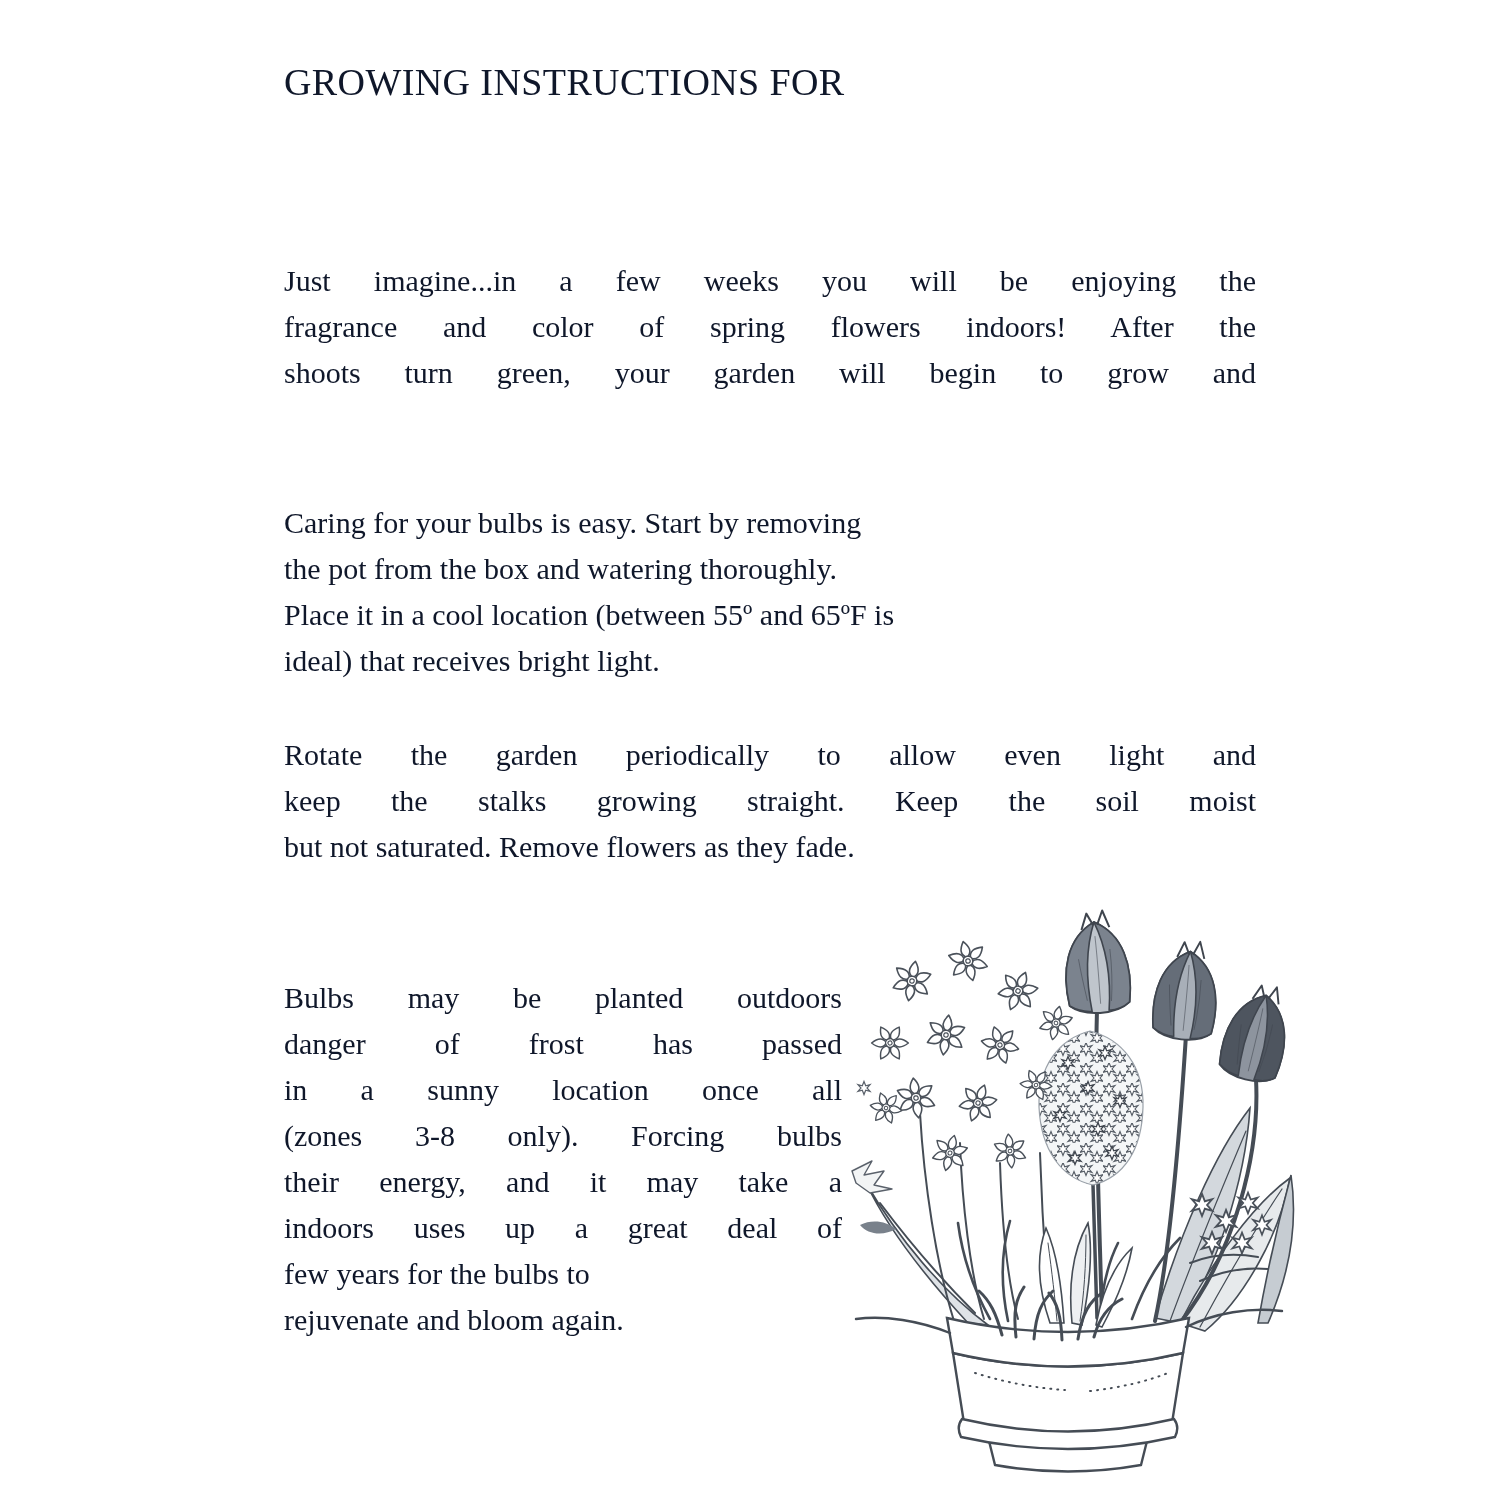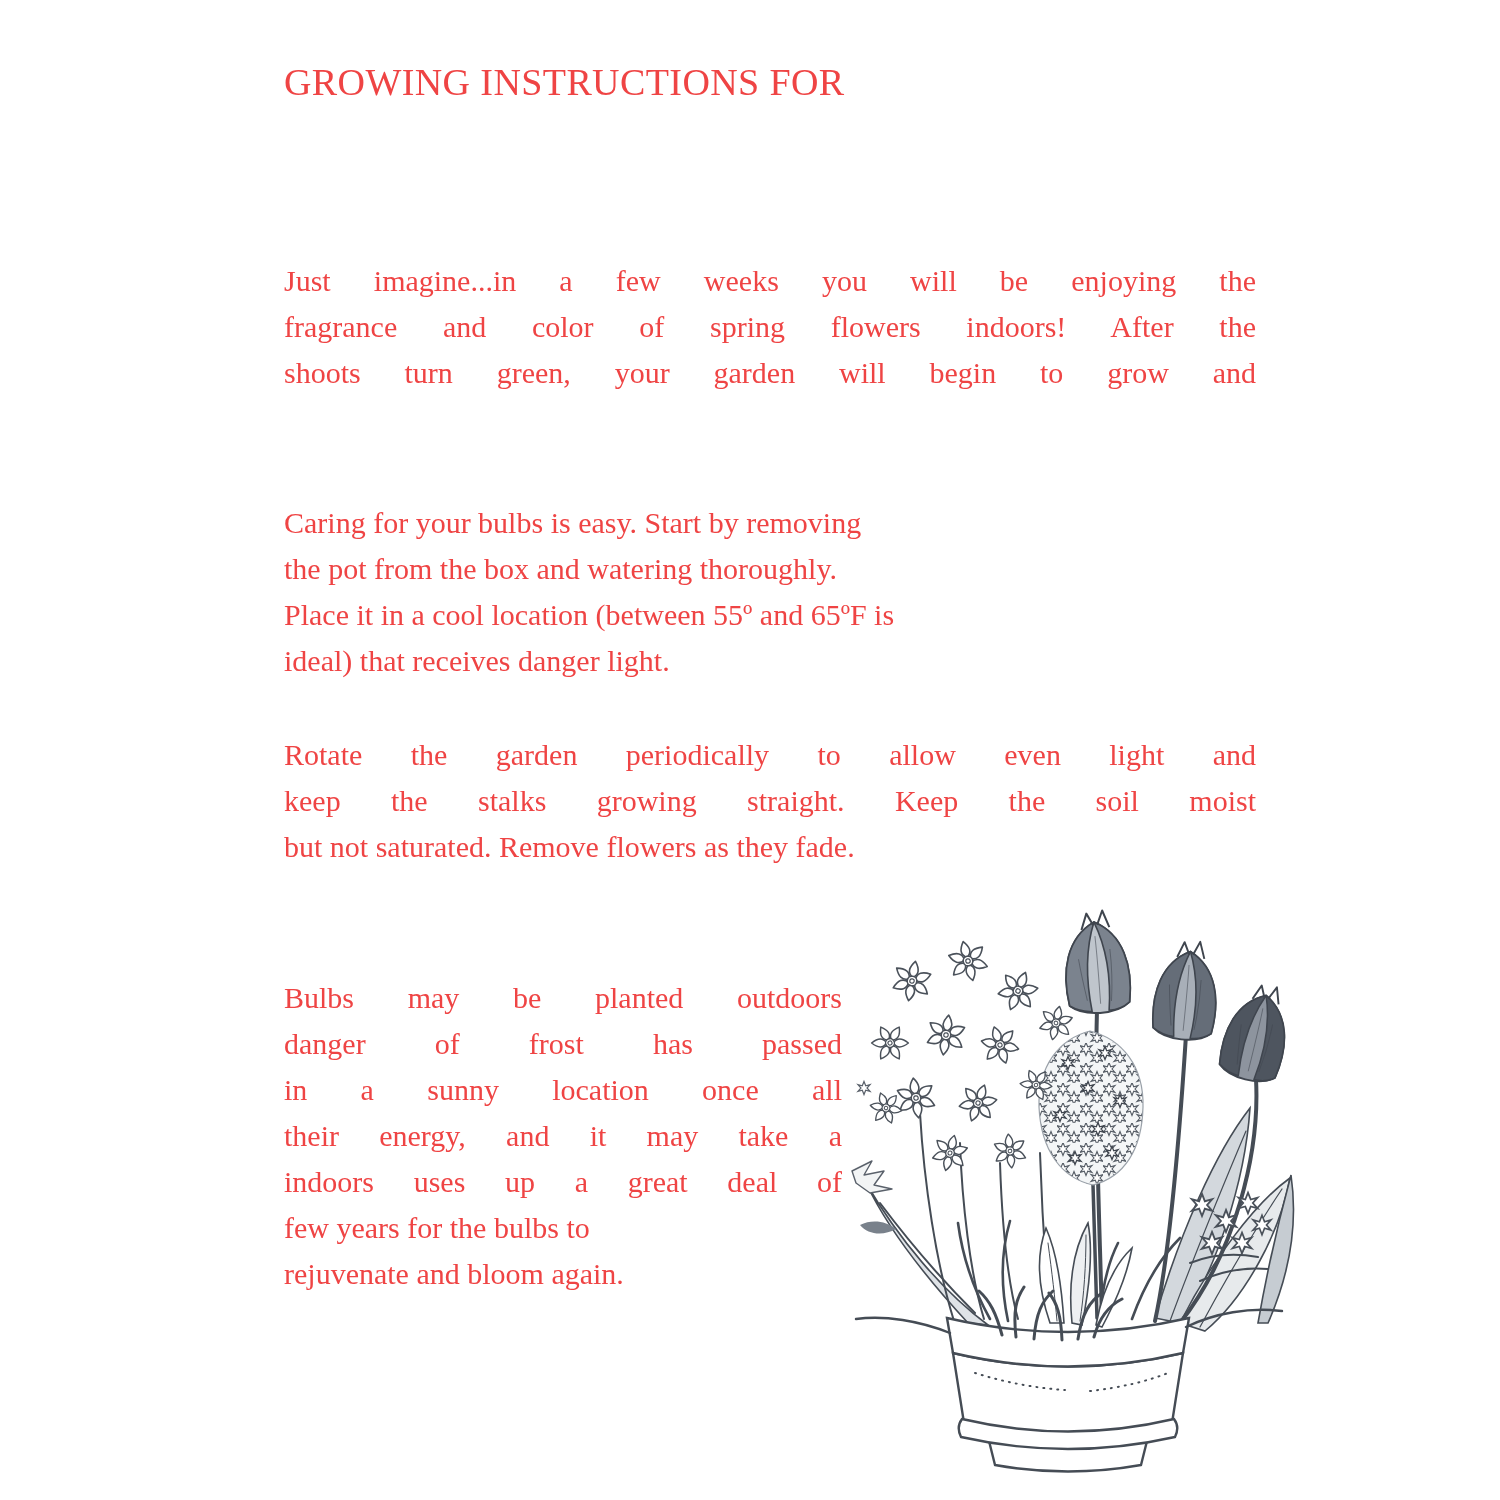--- a/index.html
+++ b/index.html
@@ -1,19 +1,19 @@
 <!DOCTYPE html>
 <html><head>
 <meta charset="utf-8">
 <title>Document</title>
 <style>
   html,body { margin:0; padding:0; background:#ffffff; }
   .page {
     position:relative; width:1500px; height:1500px; overflow:hidden;
-    background:#ffffff; color:#ef4444;
+    background:#ffffff; color:#0f172a;
     font-family:"Liberation Serif","DejaVu Serif",serif;
   }
   .eyebrow {
     position:absolute; left:284px; top:59px;
     font-size:38px; line-height:46px; letter-spacing:0.4px; white-space:nowrap;
   }
   .title {
     position:absolute; left:283px; top:146px; margin:0;
     font-size:53px; line-height:60px; font-weight:bold; letter-spacing:0.6px; white-space:nowrap;
   }
@@ -37,31 +37,32 @@
 
   <div class="para" id="para-intro">
       <div class="line j">Just imagine...in a few weeks you will be enjoying the</div>
       <div class="line j">fragrance and color of spring flowers indoors! After the</div>
       <div class="line j">shoots turn green, your garden will begin to grow and</div>
     </div>
   <div class="para" id="para-care">
       <div class="line">Caring for your bulbs is easy. Start by removing</div>
       <div class="line">the pot from the box and watering thoroughly.</div>
       <div class="line">Place it in a cool location (between 55º and 65ºF is</div>
-      <div class="line">ideal) that receives danger light.</div>
+      <div class="line">ideal) that receives bright light.</div>
     </div>
   <div class="para" id="para-rotate">
       <div class="line j">Rotate the garden periodically to allow even light and</div>
       <div class="line j">keep the stalks growing straight. Keep the soil moist</div>
       <div class="line">but not saturated. Remove flowers as they fade.</div>
     </div>
   <div class="para" id="para-outdoors">
       <div class="line j">Bulbs may be planted outdoors</div>
       <div class="line j">danger of frost has passed</div>
       <div class="line j">in a sunny location once all</div>
+      <div class="line j">(zones 3-8 only). Forcing bulbs</div>
       <div class="line j">their energy, and it may take a</div>
       <div class="line j">indoors uses up a great deal of</div>
       <div class="line">few years for the bulbs to</div>
       <div class="line">rejuvenate and bloom again.</div>
     </div>
 
   <figure class="art">
     <svg viewBox="0 0 470 575" xmlns="http://www.w3.org/2000/svg">
       <defs>
         <path id="floret" d="M0 -6.5 L1.7 -2.2 L6 -3.4 L3 0 L6 3.4 L1.7 2.2 L0 6.5 L-1.7 2.2 L-6 3.4 L-3 0 L-6 -3.4 L-1.7 -2.2 Z"></path>

